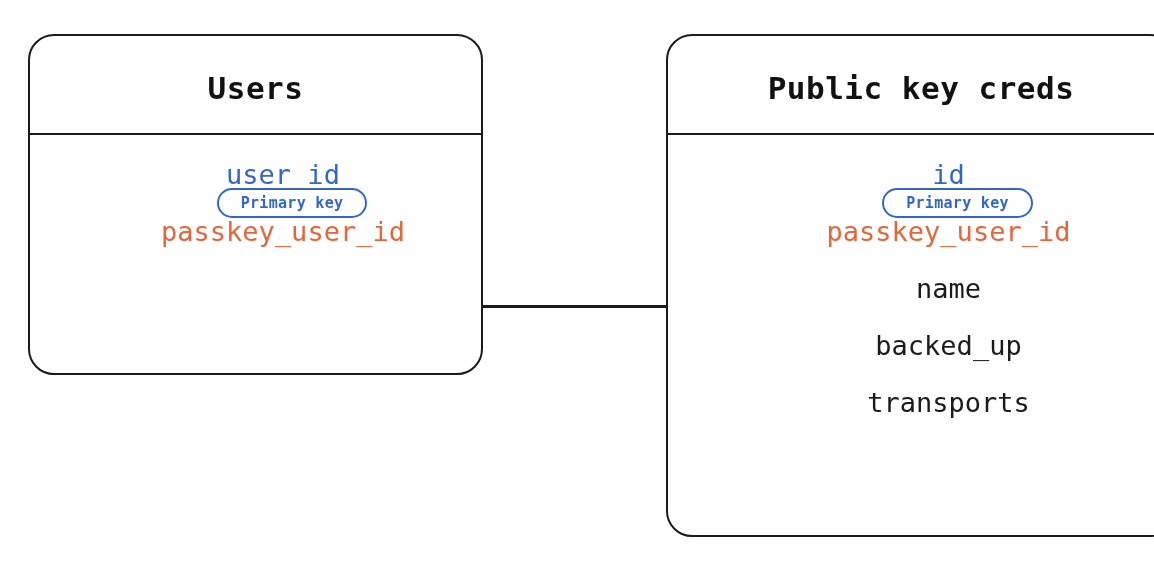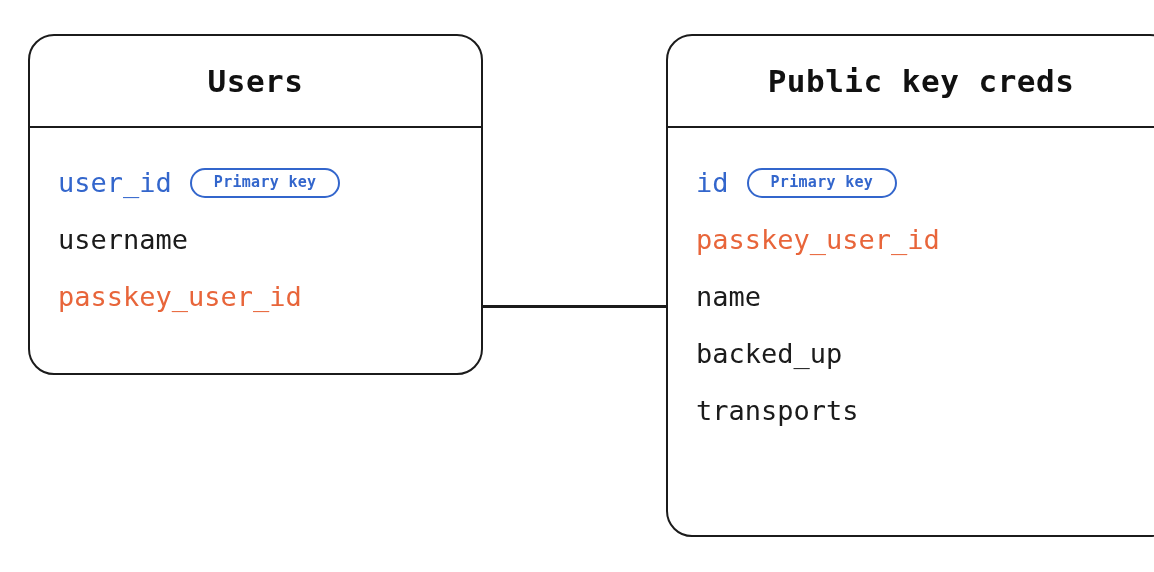--- a/index.html
+++ b/index.html
@@ -28,38 +28,40 @@
     border: 2px solid #1b1b1b;
     border-radius: 26px;
   }
   .entity-header {
     box-sizing: border-box;
     height: 92px;
     display: flex;
     align-items: center;
     justify-content: center;
     border-bottom: 2px solid #1b1b1b;
+    margin-top: 7px;
   }
   .entity-title {
     font-family: "DejaVu Sans Mono", "Liberation Mono", monospace;
     font-weight: bold;
     font-size: 31px;
     letter-spacing: 0.5px;
     color: #111111;
     white-space: nowrap;
   }
   .entity-fields {
     padding: 26px 0 0 0;
   }
   .field-row {
     display: flex;
     align-items: center;
     height: 57px;
-    padding-left: 28px;
+    padding-left: 55px;
     box-sizing: border-box;
+    flex-direction: column;
   }
   .field-name {
     font-family: "DejaVu Sans Mono", "Liberation Mono", monospace;
     font-size: 27px;
     color: #1b1b1b;
     white-space: nowrap;
     line-height: 1;
   }
   .field-name.key   { color: #3366cc; }
   .field-name.fk    { color: #e8653a; }
@@ -124,23 +126,20 @@
     </div>
     <div class="entity-fields">
 
       <div class="field-row">
         <span class="field-name key">user_id</span>
         <span class="pk-badge">
           <span class="pk-badge-label">Primary key</span>
         </span>
       </div>
 
-      <div class="field-row">
-        <span class="field-name">username</span>
-      </div>
 
       <div class="field-row">
         <span class="field-name fk">passkey_user_id</span>
       </div>
 
     </div>
   </div>
 
   <div class="connector" id="relationship-line"></div>
 

